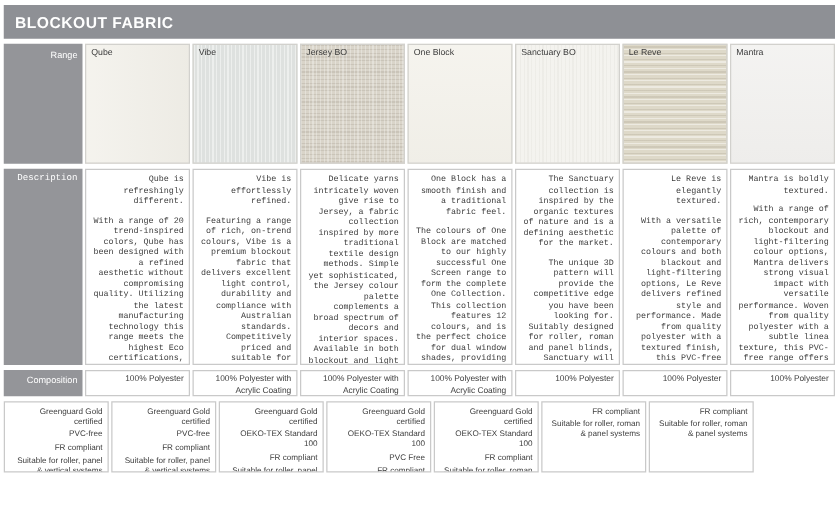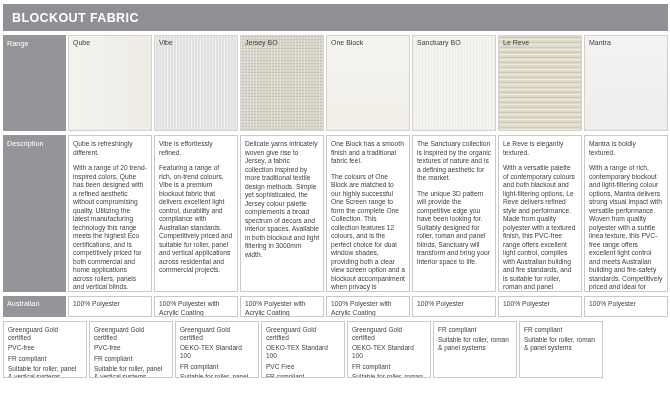--- a/index.html
+++ b/index.html
@@ -1,31 +1,31 @@
 <!DOCTYPE html>
 <html><head>
 <meta charset="utf-8">
 <style>
   * { margin:0; padding:0; box-sizing:border-box; }
   html,body { width:670px; height:407px; background:#ffffff; overflow:hidden;
     font-family:"Liberation Sans", sans-serif; }
-  .page { width:670px; height:341px; padding:4px 0 16px 3px; background:#ffffff; }
+  .page { width:670px; height:341px; padding:4px 0 16px 3px; background:#ffffff;text-align:right; }
 
   .titlebar { width:665px; height:27px; background:#8e9095; color:#ffffff;
     display:flex; align-items:center; padding-left:9px; margin-bottom:4px; }
   .titlebar h1 { font-size:12.5px; font-weight:bold; letter-spacing:0.4px; }
 
   .row { display:flex; gap:2px; margin-bottom:4px; width:665px; }
   .label-cell { width:63px; flex:0 0 63px; background:#949599; color:#ffffff;
     font-size:7.3px; line-height:1.3; padding:4px 4px; }
   .cell { width:84px; flex:0 0 84px; background:#ffffff; border:1px solid #c9c9c9;
     color:#404040; font-size:6.7px; line-height:1.27; padding:4px 4px; overflow:hidden; }
 
   .row-range .cell, .row-range .label-cell { height:96px; }
-  .row-desc  .cell, .row-desc  .label-cell { height:157px; }
+  .row-desc  .cell, .row-desc  .label-cell { height:157px;font-family:Liberation Mono, monospace; }
   .row-cols  .cell, .row-cols  .label-cell { height:18px; padding-top:3px; }
   .row-comp  .cell, .row-comp  .label-cell { height:21px; padding-top:3px; }
   .row-feat  .cell, .row-feat  .label-cell { height:57px; }
 
   .text-cell p { margin:0 0 7px 0; }
   .feature-item { margin:0 0 2.5px 0; font-size:6.5px; line-height:1.22; }
 
   .swatch { position:relative; border:1px solid #d2d1cd; }
   .swatch-label { position:absolute; top:3px; left:4px; font-size:7px; color:#3c3c3c; }
 
@@ -97,21 +97,21 @@
         <div class="cell text-cell">
           <p>Le Reve is elegantly textured.</p>
           <p>With a versatile palette of contemporary colours and both blackout and light-filtering options, Le Reve delivers refined style and performance. Made from quality polyester with a textured finish, this PVC-free range offers excellent light control, complies with Australian building and fire standards, and is suitable for roller, roman and panel applications in residential and commercial settings.</p>
         </div>
         <div class="cell text-cell">
           <p>Mantra is boldly textured.</p>
           <p>With a range of rich, contemporary blockout and light-filtering colour options, Mantra delivers strong visual impact with versatile performance. Woven from quality polyester with a subtle linea texture, this PVC-free range offers excellent light control and meets Australian building and fire-safety standards. Competitively priced and ideal for roller, roman and panel applications in residential and commercial projects.</p>
         </div>
       </div>
     <div class="row row-comp">
-      <div class="label-cell">Australian</div>
+      <div class="label-cell">Composition</div>
     <div class="cell">100% Polyester</div>
         <div class="cell">100% Polyester with Acrylic Coating</div>
         <div class="cell">100% Polyester with Acrylic Coating</div>
         <div class="cell">100% Polyester with Acrylic Coating</div>
         <div class="cell">100% Polyester</div>
         <div class="cell">100% Polyester</div>
         <div class="cell">100% Polyester</div>
       </div>
     <div class="row row-feat">
     <div class="cell">

